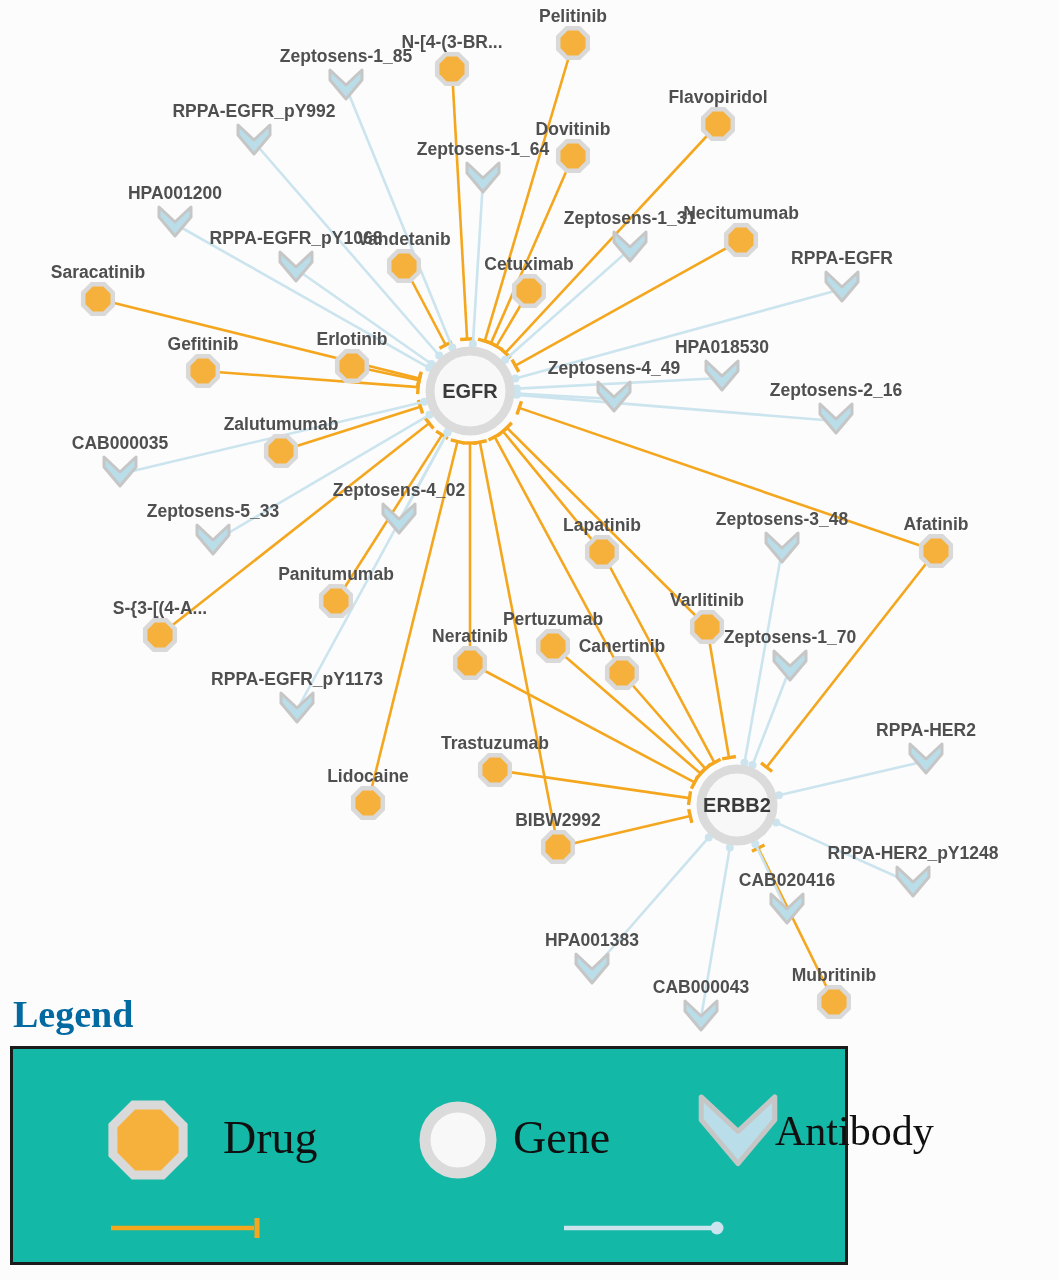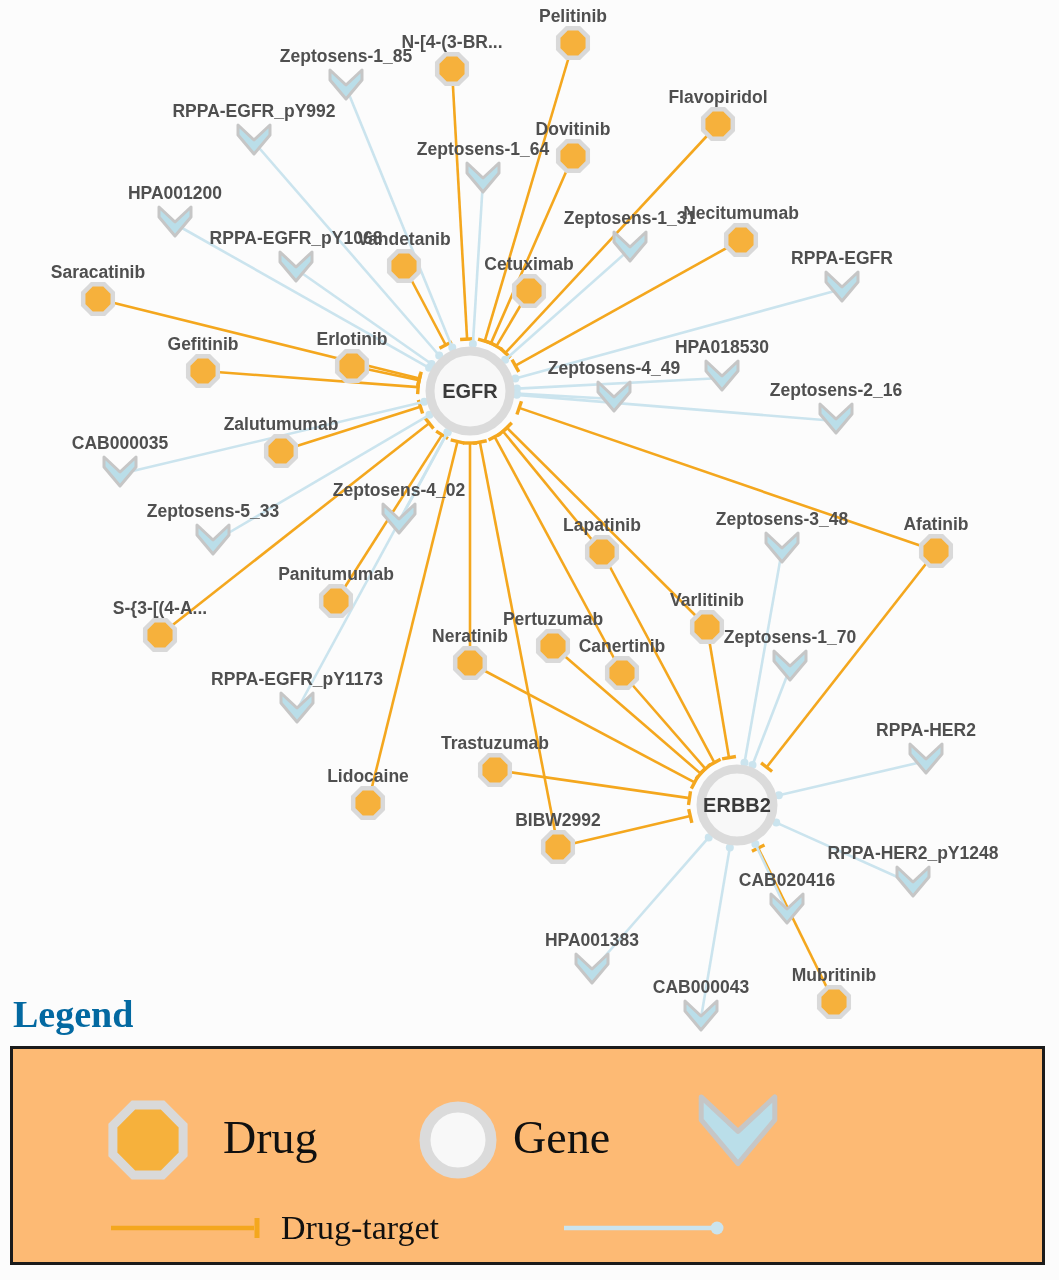--- a/index.html
+++ b/index.html
@@ -14,22 +14,22 @@
   }
   svg#network { position: absolute; left: 0; top: 0; }
   .node-label { font: 700 17.5px "Liberation Sans", sans-serif; fill: #4f4f4f; }
   .gene-label { font: 700 20px "Liberation Sans", sans-serif; fill: #3a3a3a; }
   .legend-title {
     position: absolute; left: 13px; top: 992px;
     font: 700 38px "Liberation Serif", serif; color: #0369a1;
   }
   .legend-box {
     position: absolute; left: 10px; top: 1046px;
-    width: 1035px; height: 219px;
-    background: #fdba74; border: 3px solid #1b1b1b;
+    width: 838px; height: 219px;
+    background: #14b8a6; border: 3px solid #1b1b1b;
   }
   .legend-box .abs { position: absolute; }
   .legend-item-label { position: absolute; font: 400 46px "Liberation Serif", serif; color: #101010; }
   .legend-edge-label { position: absolute; font: 400 34px "Liberation Serif", serif; color: #101010; }
 </style>
 </head>
 <body>
 
 <div class="stage">
 
@@ -340,26 +340,26 @@
     <div class="legend-item-label" style="left:210px;top:62px">Drug</div>
 
     <svg class="abs" style="left:395px;top:41px" width="100" height="100" viewBox="0 0 100 100">
       <circle cx="50" cy="50" r="33" fill="#f8f8f8" stroke="#dbdbdb" stroke-width="11"></circle>
     </svg>
     <div class="legend-item-label" style="left:500px;top:62px">Gene</div>
 
     <svg class="abs" style="left:670px;top:37px" width="110" height="100" viewBox="0 0 110 100">
       <path d="M18.2,10.9 L55,45.4 L91.8,10.9 L91.8,33.9 L55,77.6 L18.2,33.9 Z" fill="#badee9" stroke="#c6c6c6" stroke-width="5" stroke-linejoin="round"></path>
     </svg>
+    <div class="legend-item-label" style="left:762px;top:58px;font-size:42px">Antibody</div>
 
     <svg class="abs" style="left:95px;top:166px" width="170" height="26" viewBox="0 0 170 26">
       <line x1="3" y1="13" x2="146" y2="13" stroke="#f4a71e" stroke-width="4.5"></line>
       <line x1="149" y1="3" x2="149" y2="23" stroke="#f4a71e" stroke-width="5"></line>
     </svg>
-    <div class="legend-edge-label" style="left:268px;top:160px">Drug-target</div>
 
     <svg class="abs" style="left:548px;top:166px" width="170" height="26" viewBox="0 0 170 26">
       <line x1="3" y1="13" x2="150" y2="13" stroke="#cbe4ee" stroke-width="4.5"></line>
       <circle cx="156" cy="13" r="6.5" fill="#cbe4ee"></circle>
     </svg>
 
   </div>
 </div>
 
 </body></html>

